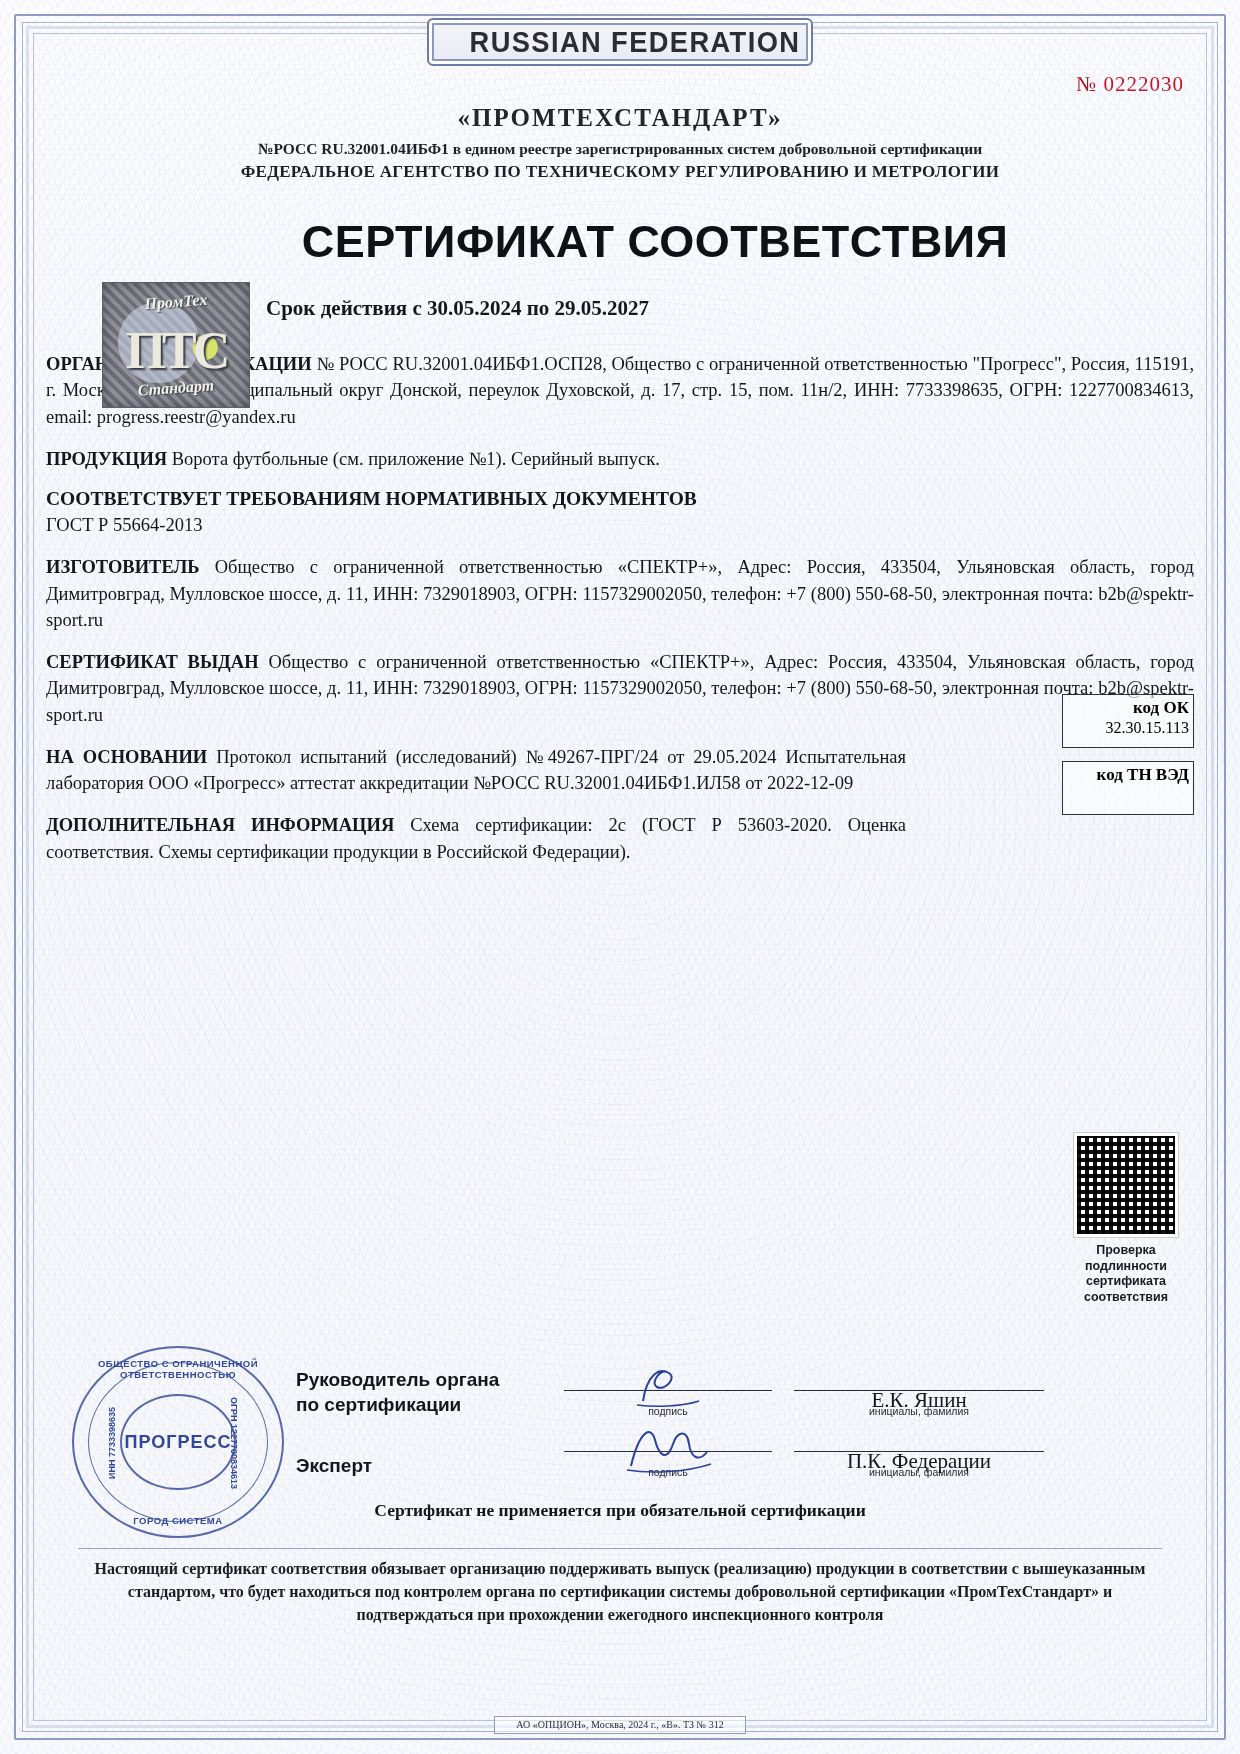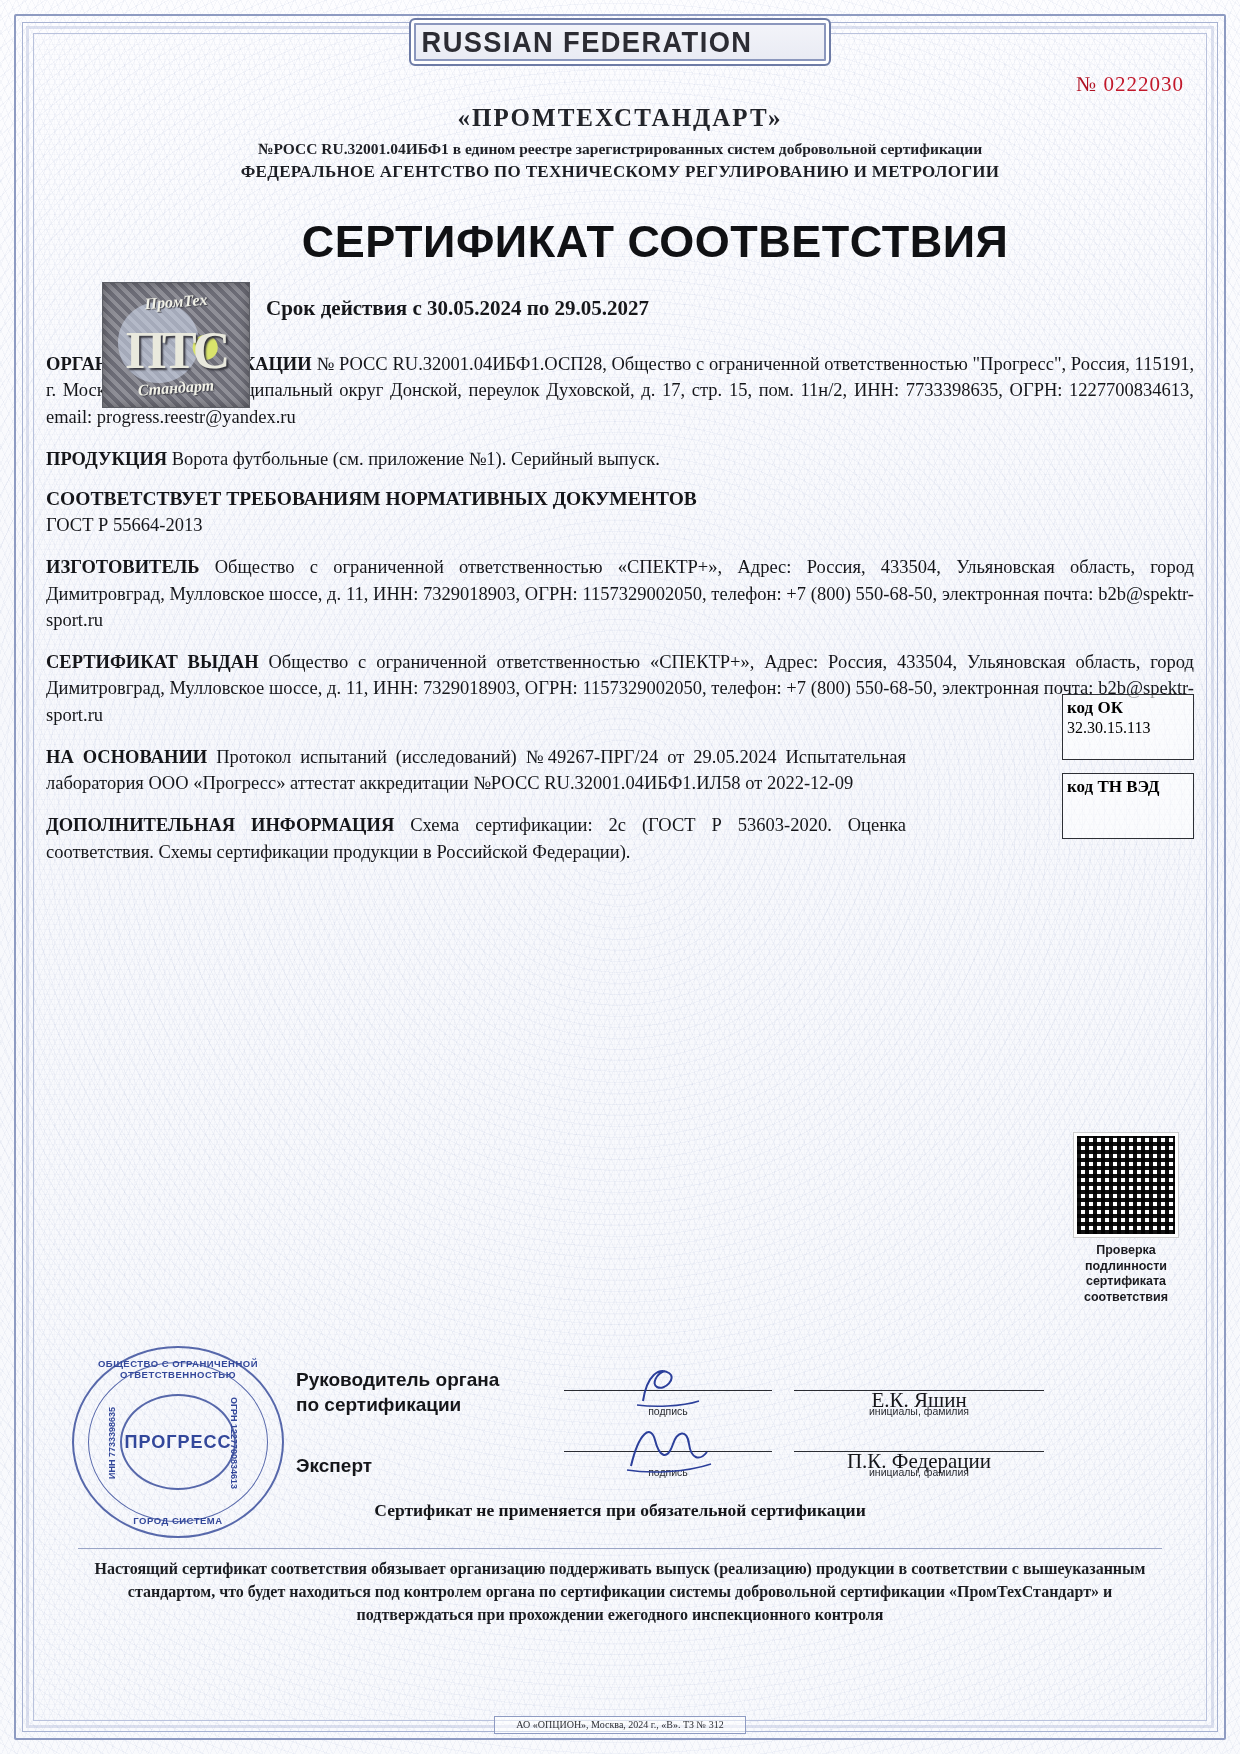--- a/index.html
+++ b/index.html
@@ -37,26 +37,26 @@
       repeating-linear-gradient(90deg, rgba(140,155,200,0.045) 0 1px, rgba(255,255,255,0) 1px 5px);
   }
   .frame-band {
     position: absolute; left: 26px; top: 26px; right: 26px; bottom: 26px;
     border: 3px solid rgba(150,163,205,0.30);
   }
 
   
   .banner {
     position: absolute; left: 50%; transform: translateX(-50%);
-    top: 18px; width: 422px; height: 48px;
+    top: 18px; width: 386px; height: 48px;
     border: 2px solid #6d7ba6;
     border-radius: 6px;
     background: linear-gradient(180deg,#f4f5fa,#e8eaf3);
     box-shadow: inset 0 0 0 3px #ffffff, inset 0 0 0 5px #8b97bd;
-    display: flex; align-items: center; justify-content: flex-start;
+    display: flex; align-items: center; justify-content: flex-end;
   }
   .banner-text {
     font-family: "Liberation Sans", sans-serif;
     font-weight: bold;
     font-size: 29px;
     letter-spacing: 1.5px;
     color: #2c2c33;
     font-stretch: condensed;
     transform: scaleX(0.94);
   }
@@ -186,22 +186,22 @@
   
   .code-boxes {
     position: absolute;
     right: 46px;
     top: 694px;
     width: 132px;
     font-family: "Liberation Serif", serif;
   }
   .code-box {
     border: 1.5px solid #2d2f35;
-    padding: 3px 4px 22px;
-    text-align: left;
+    padding: 3px 4px 10px;
+    text-align: right;
     background: rgba(255,255,255,0.55);
     font-family: Liberation Serif, serif;
   }
   .code-box + .code-box { margin-top: 13px; }
   .code-box .cb-title { font-weight: bold; font-size: 17px; }
   .code-box .cb-val { font-size: 16px; margin-top: 1px; }
 
   
   .qr-wrap {
     position: absolute; right: 52px; top: 1133px;

